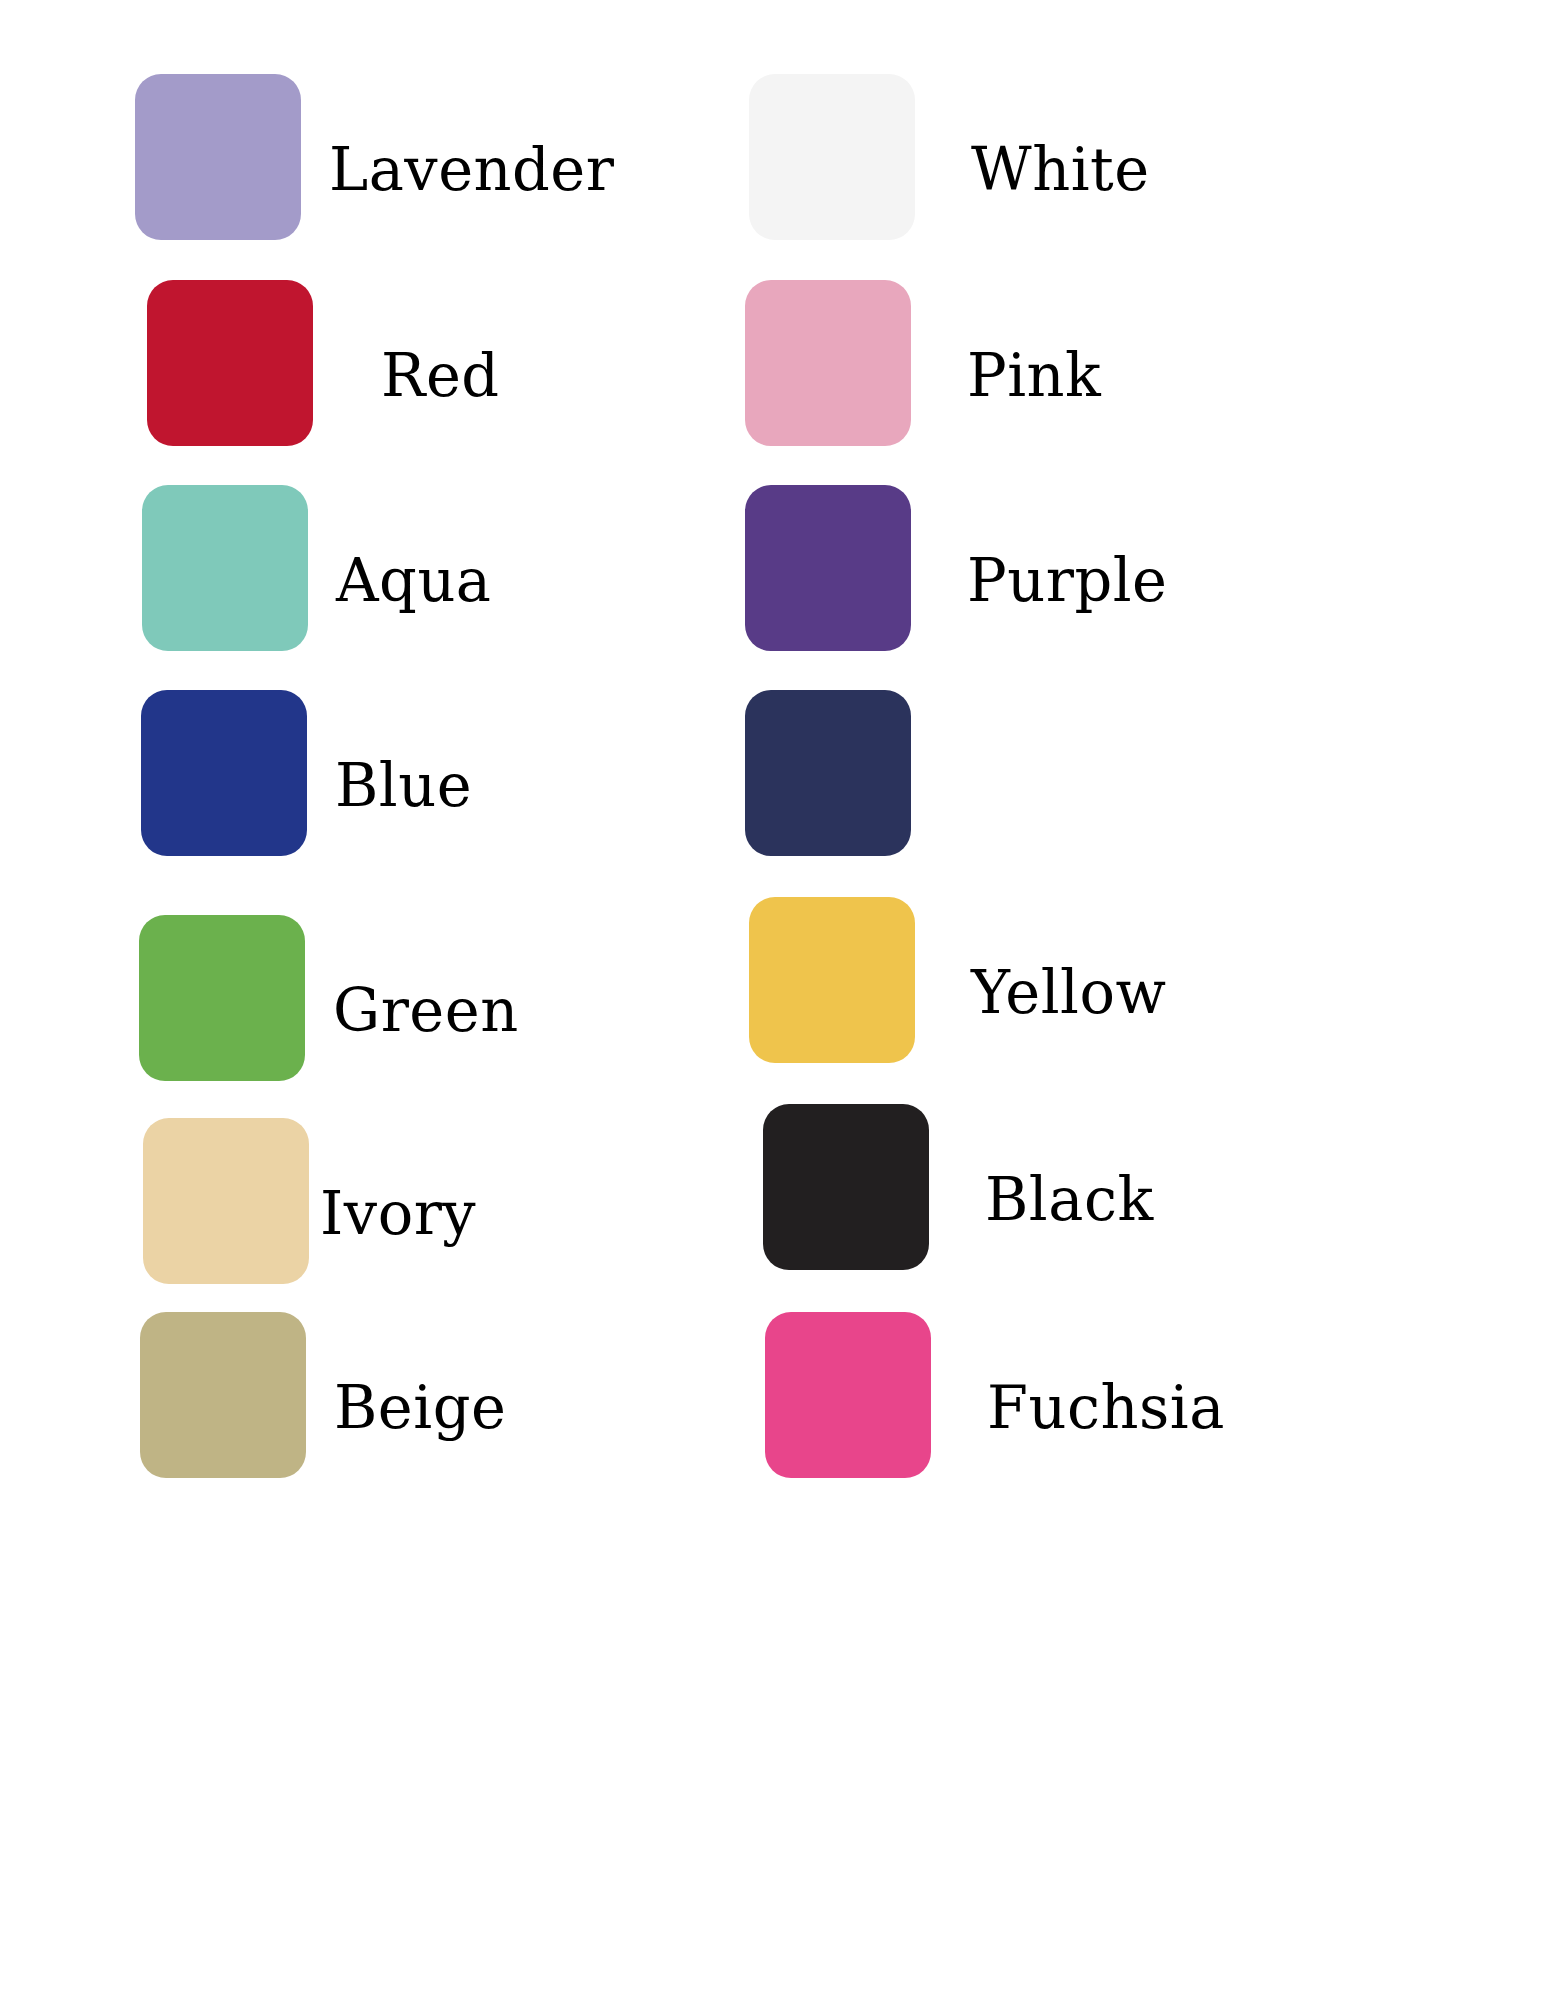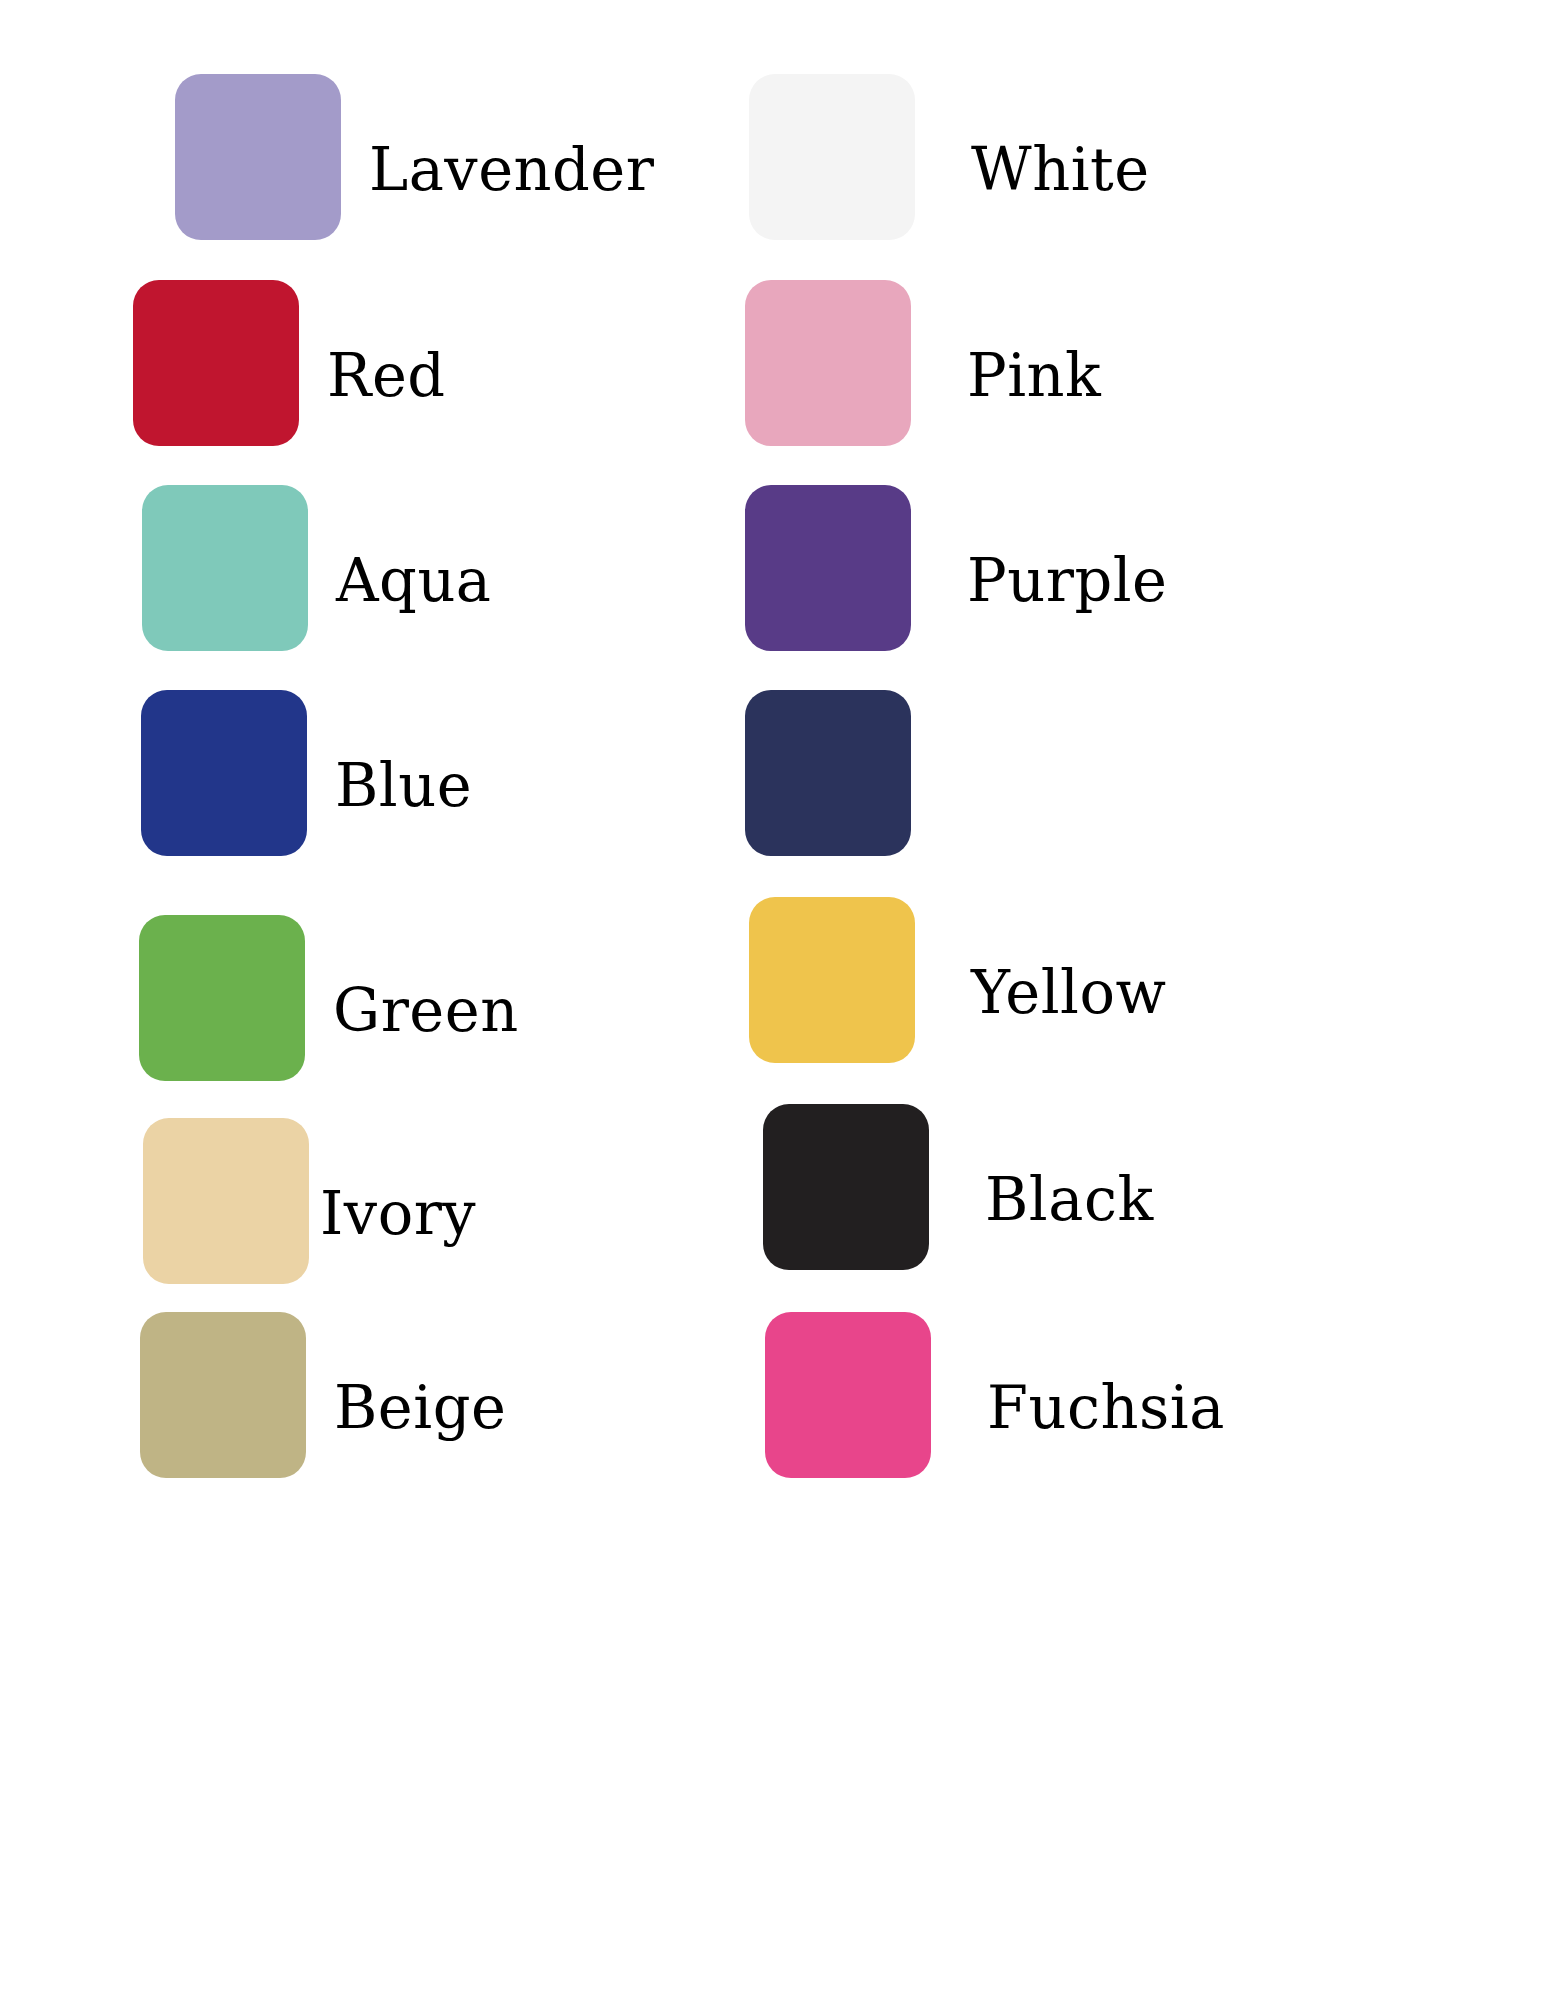--- a/index.html
+++ b/index.html
@@ -49,25 +49,25 @@
   
   .col-left  { left: 134px; }
   .col-right { left: 744px; gap: 28px; }
 </style>
 </head>
 <body style="background: rgb(255, 255, 255);">
 
 <div class="palette-sheet">
 
   <div class="column-left">
-    <div class="swatch-row col-left" style="top: 74px; left: 135px; margin-left: 40px;">
+    <div class="swatch-row col-left" style="top: 74px; left: 135px;">
       <div class="swatch-chip" style="background: rgb(163, 155, 201);"></div>
       <div class="swatch-label" style="transform: translateY(12px);">Lavender</div>
     </div>
-    <div class="swatch-row col-left" style="top: 280px; left: 133px;">
+    <div class="swatch-row col-left" style="top: 280px; left: 147px; gap: 40px;">
       <div class="swatch-chip" style="background: rgb(192, 21, 47);"></div>
       <div class="swatch-label" style="transform: translateY(12px);">Red</div>
     </div>
     <div class="swatch-row col-left" style="top: 485px; left: 142px; justify-content: space-between;">
       <div class="swatch-chip" style="background: rgb(127, 201, 186);"></div>
       <div class="swatch-label" style="transform: translateY(12px);">Aqua</div>
     </div>
     <div class="swatch-row col-left" style="top: 690px; left: 141px;">
       <div class="swatch-chip" style="background: rgb(34, 54, 138);"></div>
       <div class="swatch-label" style="transform: translateY(12px);">Blue</div>

